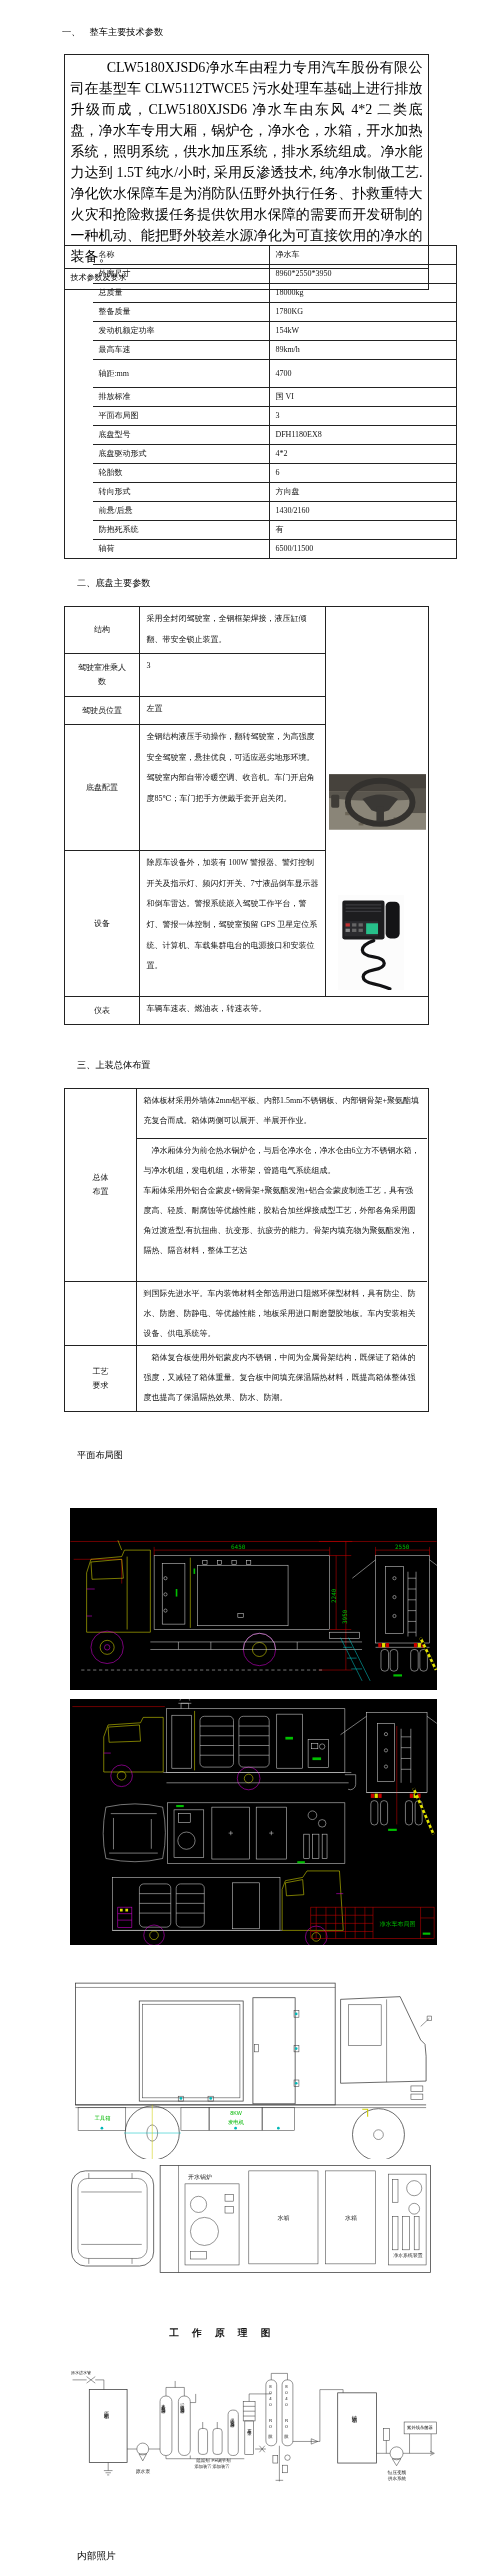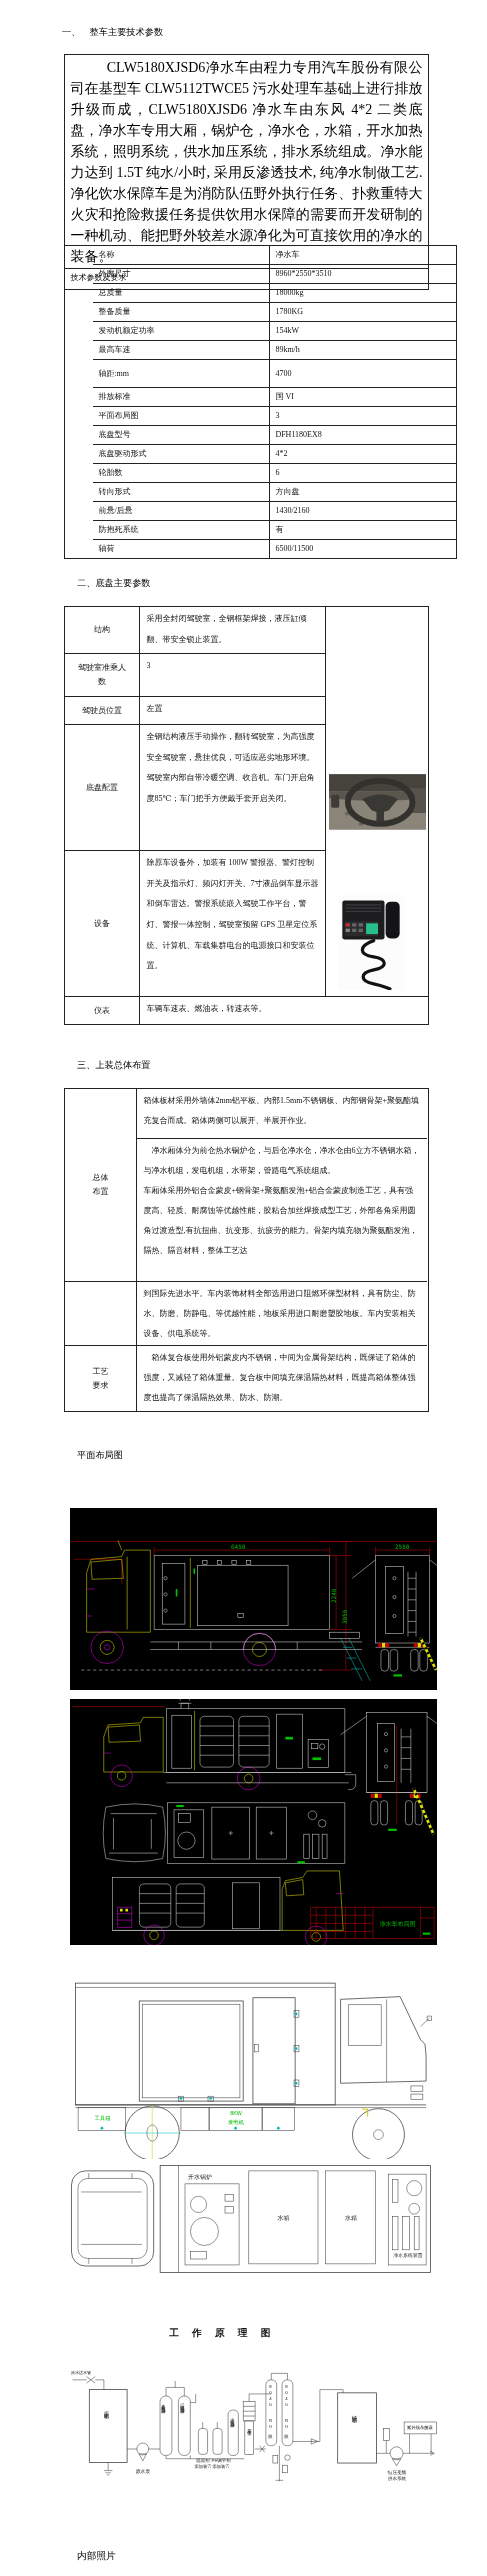--- a/index.html
+++ b/index.html
@@ -60,21 +60,21 @@
   <div class="tech-row">技术参数及要求</div>
 </div>
 
 <div class="abs t1">
   <div class="t1r">
       <div class="t1l">名称</div>
       <div class="t1v">净水车</div>
     </div>
   <div class="t1r">
       <div class="t1l">外廓尺寸</div>
-      <div class="t1v">8960*2550*3510</div>
+      <div class="t1v">8960*2550*3950</div>
     </div>
   <div class="t1r">
       <div class="t1l">总质量</div>
       <div class="t1v">18000kg</div>
     </div>
   <div class="t1r">
       <div class="t1l">整备质量</div>
       <div class="t1v">1780KG</div>
     </div>
   <div class="t1r">

